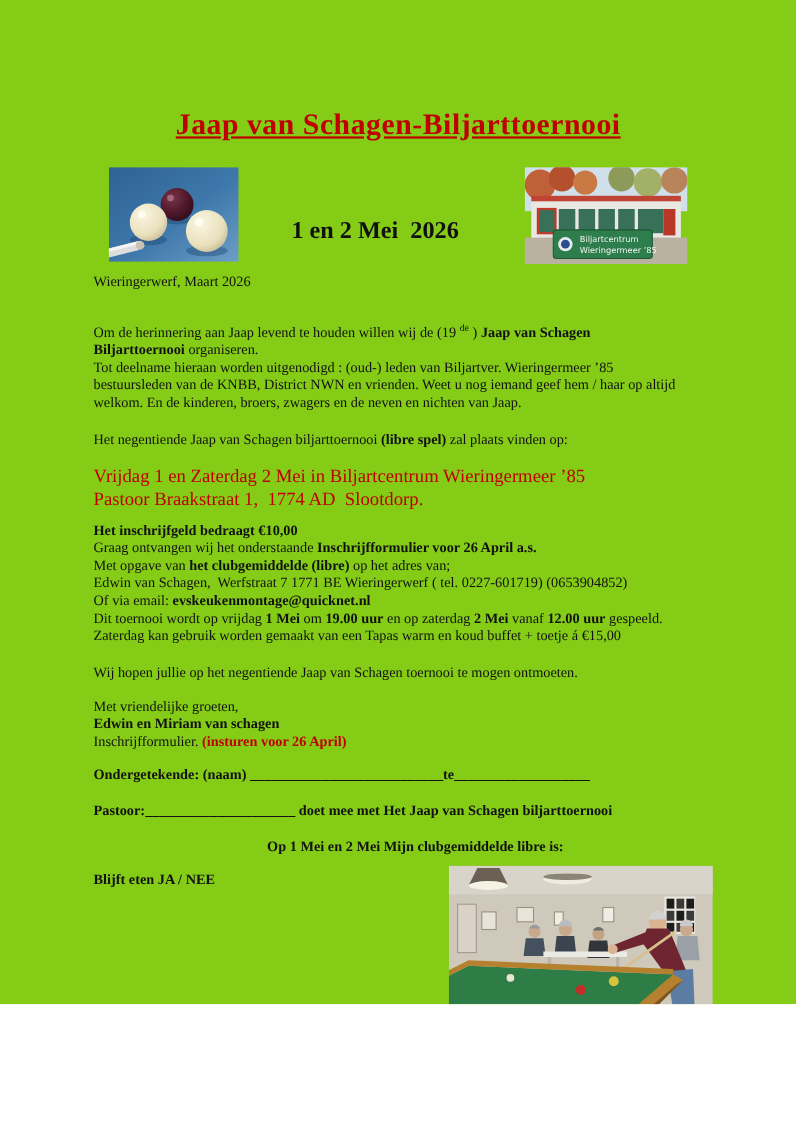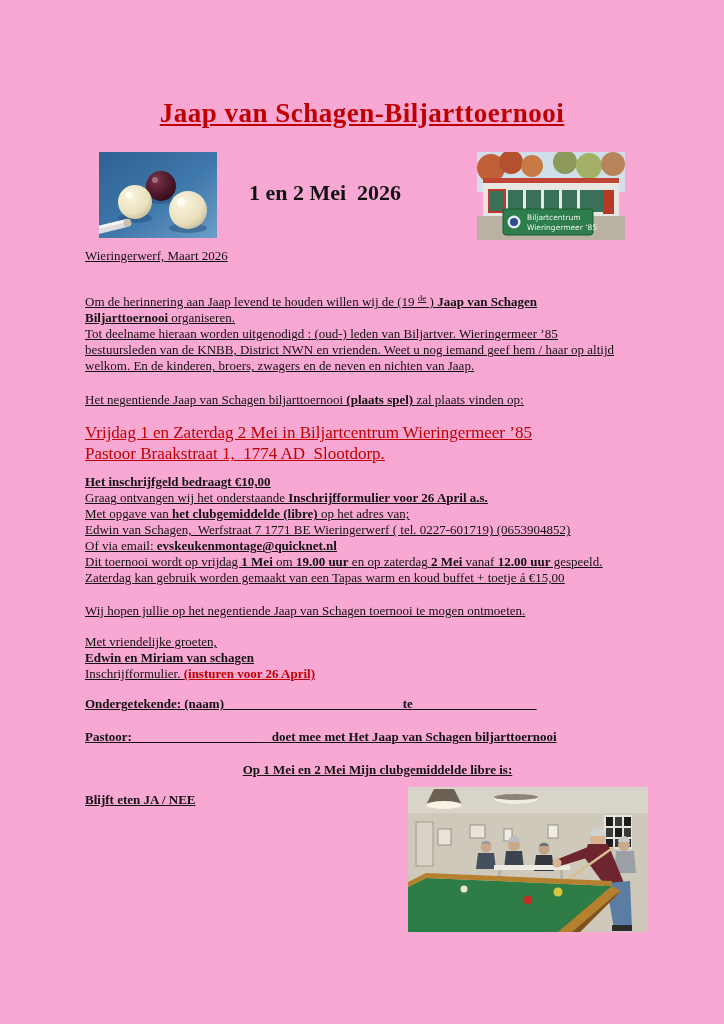--- a/index.html
+++ b/index.html
@@ -1,38 +1,38 @@
 <!DOCTYPE html>
 <html style="--accent-red: #c00000;"><head>
 <meta charset="utf-8">
 <style>
   html,body{margin:0;padding:0;background:#ffffff;}
   .page{
-    position:relative;width:724px;height:1024px;background:#f9a8d4;overflow:hidden;
+    position:relative;width:724px;height:913px;background:#84cc16;overflow:hidden;
     font-family:"Liberation Serif","DejaVu Serif",serif;color:#111111;
   }
   .doc-title{
     position:absolute;top:98px;left:0;width:724px;text-align:center;
     font-size:27px;font-weight:bold;color:var(--accent-red,#c00000);
     text-decoration:underline;letter-spacing:0.5px;white-space:pre;margin:0;
   }
   .date-heading{
     position:absolute;top:180px;left:195px;width:260px;text-align:center;
-    font-size:22px;font-weight:bold;color:#111;white-space:pre;margin:0;
+    font-size:22px;font-weight:bold;color:#111;white-space:pre;margin:16px;
   }
   .photo{position:absolute;display:block;}
   .photo-balls{left:99px;top:152px;}
   .photo-building{left:477px;top:152px;}
   .photo-hall{left:408px;top:787px;}
   .body-col{
     position:absolute;left:85px;top:248px;width:585px;
     font-size:13px;line-height:16px;
   }
   .body-col p{margin:0;}
-  .seg,.body-col p{white-space:pre-wrap;text-decoration:underline;}
+  .seg,.body-col p{white-space:pre-wrap;}
   .sg-n{font-weight:normal;}
   .sg-b{font-weight:bold;}
   .sg-sup{vertical-align:super;font-size:9px;margin-top:48px;}
   .sg-red{font-weight:bold;color:var(--accent-red,#c00000);}
   .p-intro{margin-top:26px !important;}
   .p-announce{margin-top:18px !important;}
   .p-venue{
     margin-top:14px !important;
     font-size:17px;font-weight:bold;line-height:21px;color:var(--accent-red,#c00000);
   }
@@ -119,21 +119,21 @@
       <circle cx="37" cy="70" r="6.5" fill="#e8ecf2"></circle>
       <circle cx="37" cy="70" r="4" fill="#2b4e8f"></circle>
       <text x="50" y="68" font-family="DejaVu Sans, sans-serif" font-size="7.5" fill="#eef4ee">Biljartcentrum</text>
       <text x="50" y="78" font-family="DejaVu Sans, sans-serif" font-size="7.5" fill="#eef4ee">Wieringermeer ’85</text>
     </g>
   </svg>
 
   <div class="body-col">
     <p>Wieringerwerf, Maart 2026</p>
     <p class="p-intro seg"><span class="seg sg-n">Om de herinnering aan Jaap levend te houden willen wij de (19 </span><span class="seg sg-sup">de</span><span class="seg sg-n"> ) </span><span class="seg sg-b">Jaap van Schagen</span><br><span class="seg sg-b">Biljarttoernooi</span><span class="seg sg-n"> organiseren.</span><br><span class="seg sg-n">Tot deelname hieraan worden uitgenodigd : (oud-) leden van Biljartver. Wieringermeer ’85</span><br><span class="seg sg-n">bestuursleden van de KNBB, District NWN en vrienden. Weet u nog iemand geef hem / haar op altijd</span><br><span class="seg sg-n">welkom. En de kinderen, broers, zwagers en de neven en nichten van Jaap.</span></p>
-    <p class="p-announce seg"><span class="seg sg-n">Het negentiende Jaap van Schagen biljarttoernooi </span><span class="seg sg-b">(plaats spel)</span><span class="seg sg-n"> zal plaats vinden op:</span></p>
+    <p class="p-announce seg"><span class="seg sg-n">Het negentiende Jaap van Schagen biljarttoernooi </span><span class="seg sg-b">(libre spel)</span><span class="seg sg-n"> zal plaats vinden op:</span></p>
     <p class="p-venue seg"><span class="seg sg-n">Vrijdag 1 en Zaterdag 2 Mei in Biljartcentrum Wieringermeer ’85</span><br><span class="seg sg-n">Pastoor Braakstraat 1,  1774 AD  Slootdorp.</span></p>
     <p class="p-details seg"><span class="seg sg-b">Het inschrijfgeld bedraagt €10,00</span><br><span class="seg sg-n">Graag ontvangen wij het onderstaande </span><span class="seg sg-b">Inschrijfformulier voor 26 April a.s.</span><br><span class="seg sg-n">Met opgave van </span><span class="seg sg-b">het clubgemiddelde (libre)</span><span class="seg sg-n"> op het adres van;</span><br><span class="seg sg-n">Edwin van Schagen,  Werfstraat 7 1771 BE Wieringerwerf ( tel. 0227-601719) (0653904852)</span><br><span class="seg sg-n">Of via email: </span><span class="seg sg-b">evskeukenmontage@quicknet.nl</span><br><span class="seg sg-n">Dit toernooi wordt op vrijdag </span><span class="seg sg-b">1 Mei</span><span class="seg sg-n"> om </span><span class="seg sg-b">19.00 uur</span><span class="seg sg-n"> en op zaterdag </span><span class="seg sg-b">2 Mei</span><span class="seg sg-n"> vanaf </span><span class="seg sg-b">12.00 uur</span><span class="seg sg-n"> gespeeld.</span><br><span class="seg sg-n">Zaterdag kan gebruik worden gemaakt van een Tapas warm en koud buffet + toetje á €15,00</span></p>
     <p class="p-hope">Wij hopen jullie op het negentiende Jaap van Schagen toernooi te mogen ontmoeten.</p>
     <p class="p-closing seg"><span class="seg sg-n">Met vriendelijke groeten,</span><br><span class="seg sg-b">Edwin en Miriam van schagen</span><br><span class="seg sg-n">Inschrijfformulier. </span><span class="seg sg-red">(insturen voor 26 April)</span></p>
 
     <p class="p-form-name"><span>Ondergetekende: (naam) </span><span>___________________________</span><span>te</span><span>___________________</span></p>
 
     <p class="p-form-phone"><span>Pastoor:</span><span>_____________________</span><span> doet mee met Het Jaap van Schagen biljarttoernooi</span></p>
 
     <p class="p-form-average">Op 1 Mei en 2 Mei Mijn clubgemiddelde libre is:</p>

